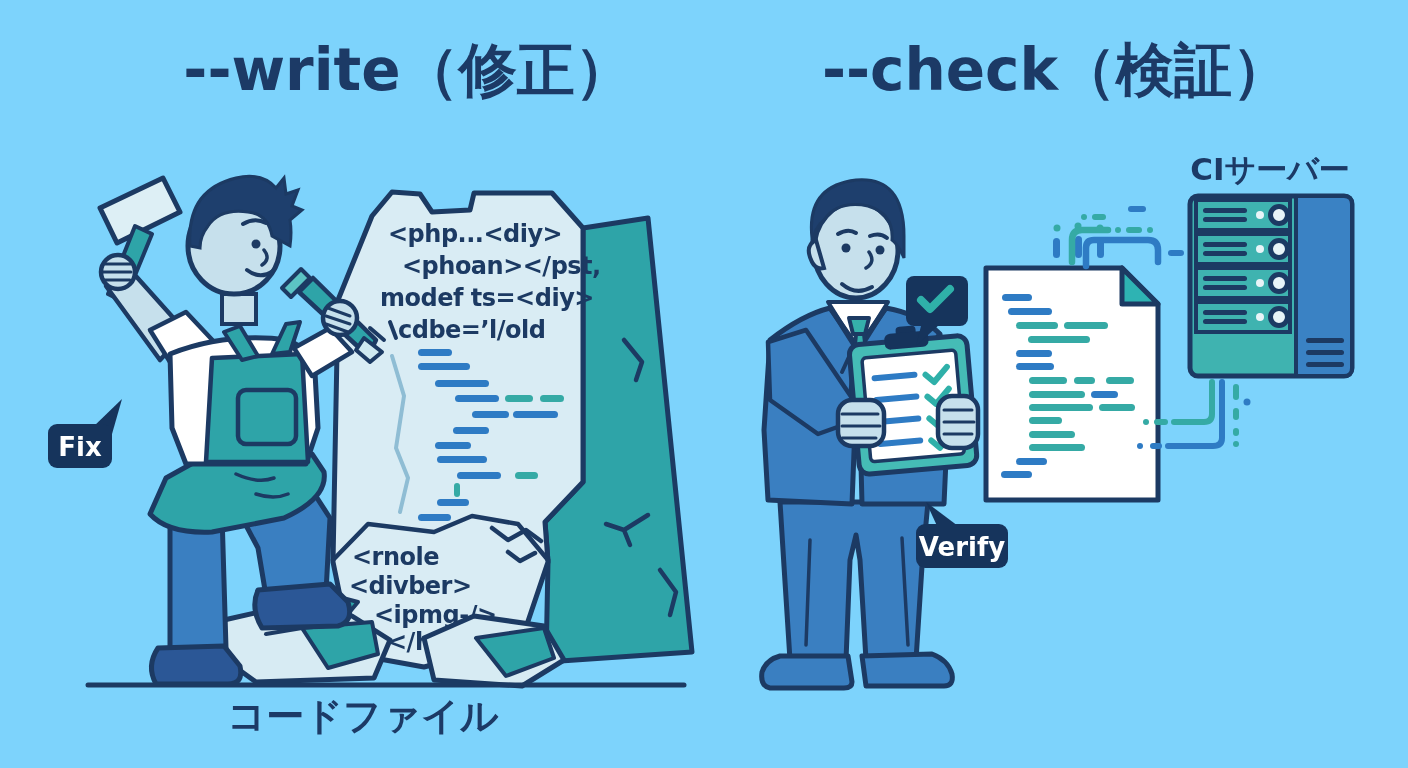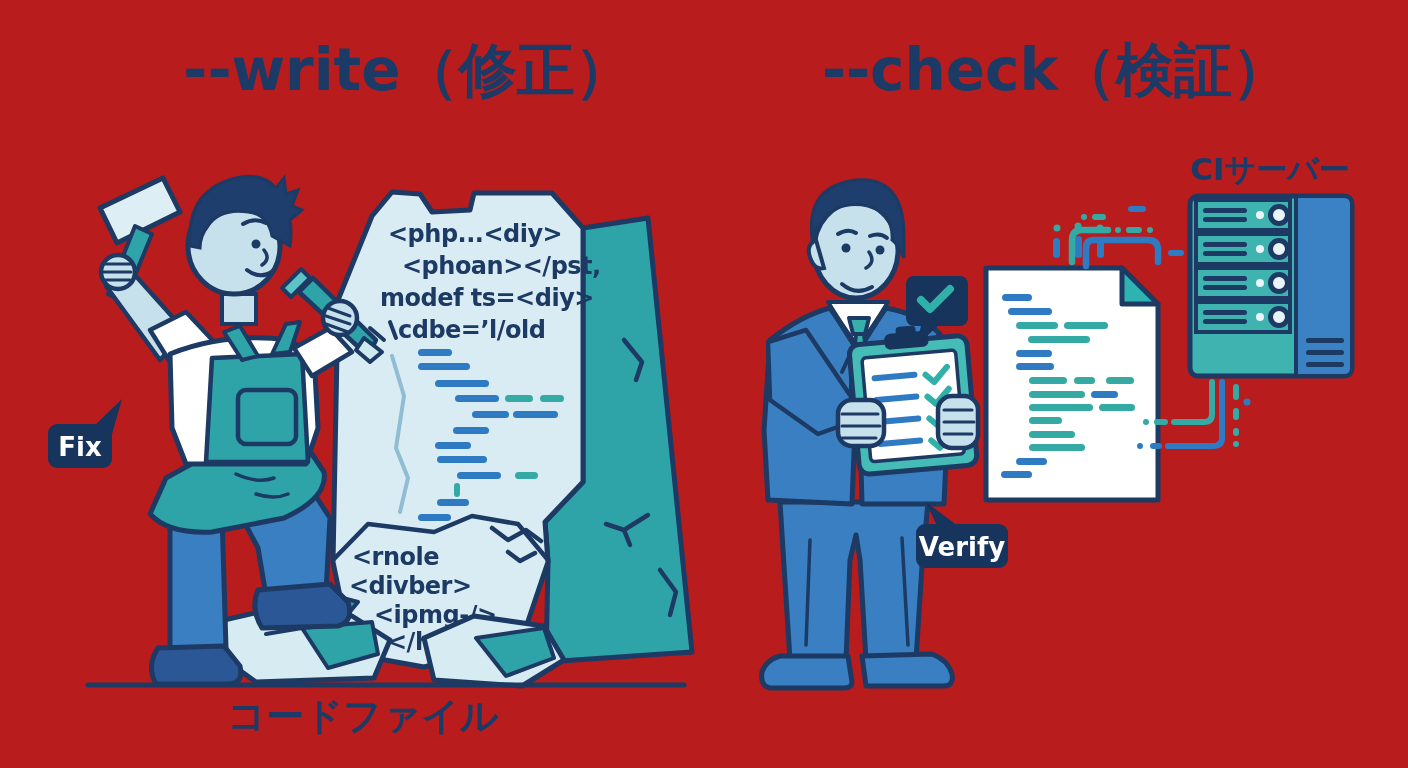--- a/index.html
+++ b/index.html
@@ -1,16 +1,16 @@
 <!DOCTYPE html>
 <html><head>
 <meta charset="utf-8">
 <style>
   html,body{margin:0;padding:0;background:#fdfefe;}
-  .canvas{position:relative;width:1408px;height:768px;background:#b91c1c;overflow:hidden;}
+  .canvas{position:relative;width:1408px;height:768px;background:#7dd3fc;overflow:hidden;}
   svg{position:absolute;inset:0;}
   .ttl{font:700 58px "DejaVu Sans",sans-serif;fill:#1c3a66;}
   .code{font:700 24px "DejaVu Sans",sans-serif;fill:#1c3a63;letter-spacing:-0.5px;}
   .lbl{font:700 38px "DejaVu Sans",sans-serif;fill:#1c3a66;}
   .srv{font:700 31px "DejaVu Sans",sans-serif;fill:#1c3a66;}
   .bub{font:700 26px "DejaVu Sans",sans-serif;fill:#ffffff;}
 </style>
 </head>
 <body>
 

